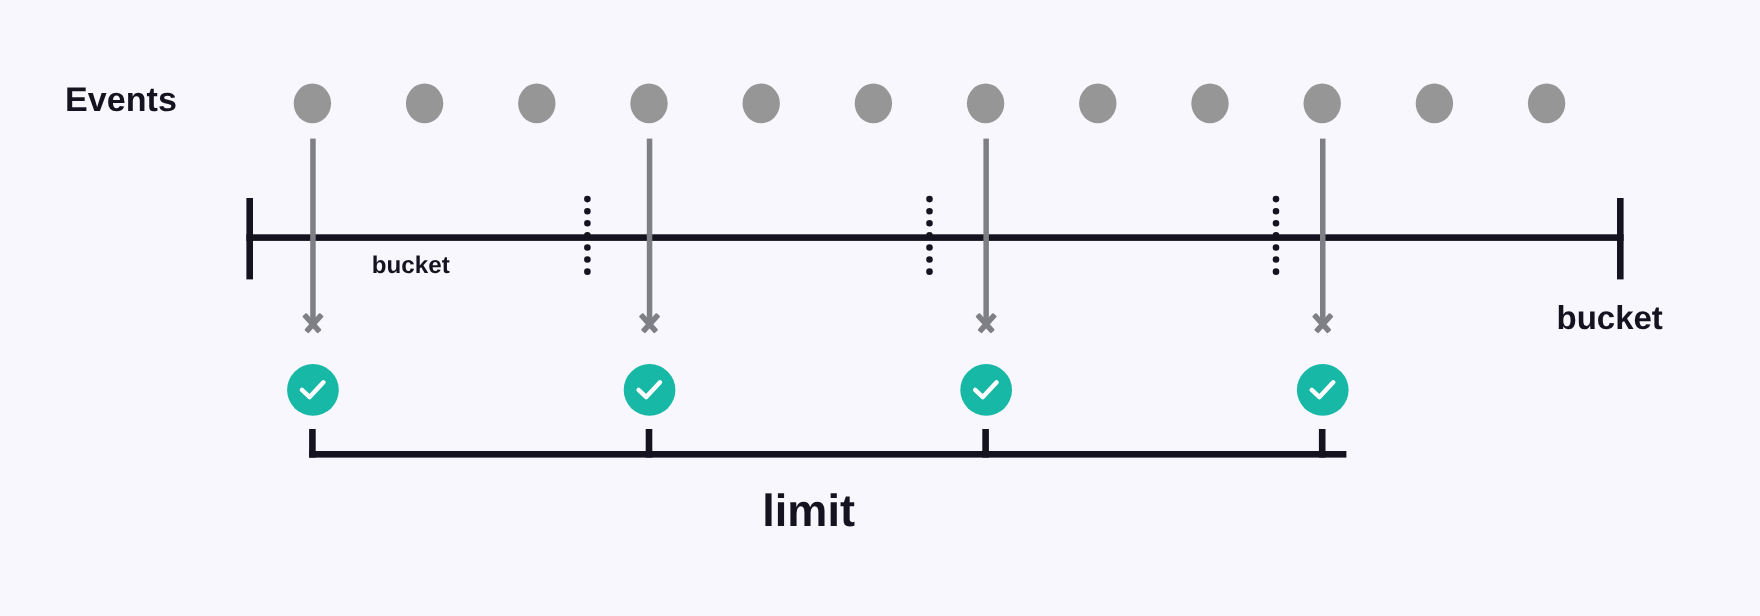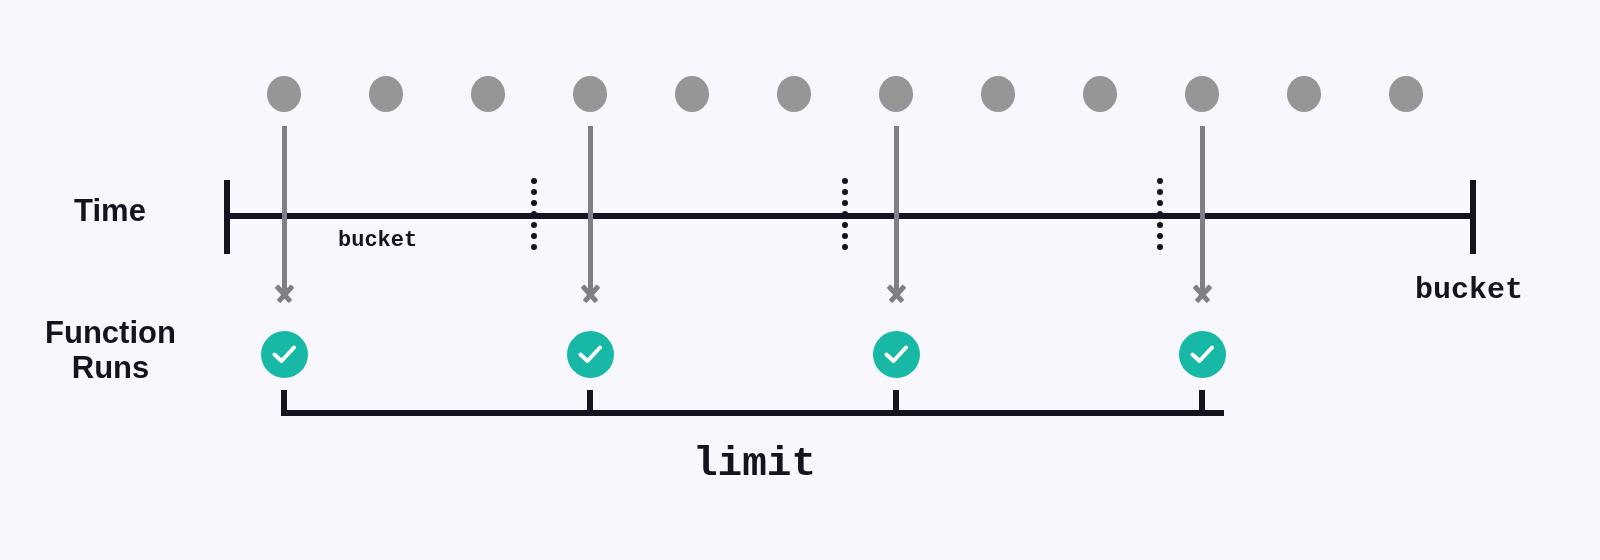--- a/index.html
+++ b/index.html
@@ -74,21 +74,21 @@
   .bucket-divider {
     position: absolute;
     width: 0;
     top: 178px;
     height: 72px;
     border-left: 6px dotted #14131f;
     margin-left: -3px;
   }
   .mono-label {
     position: absolute;
-    font-family: Liberation Mono, monospace;
+    font-family: Liberation Sans, sans-serif;
     font-weight: bold;
     color: #14131f;
     white-space: nowrap;
   }
   #label-bucket {
     font-size: 22px;
     left: 338px;
     top: 228px;
   }
   #label-period {
@@ -178,25 +178,23 @@
     width: 6px;
     height: 26px;
     background: #14131f;
   }
 </style>
 </head>
 <body>
 
 <div id="diagram">
 
-
-  <div class="row-label" id="label-time">Time</div>
-
-  <div class="row-label" id="label-function-runs">Function
-Runs</div>
+  <div class="row-label" id="label-events">Events</div>
+
+
 
   <div id="event-dots">
       <div class="event-dot" style="left: 284px; background: rgb(150, 150, 150);"></div>
       <div class="event-dot" style="left: 386px; background: rgb(150, 150, 150);"></div>
       <div class="event-dot" style="left: 488px; background: rgb(150, 150, 150);"></div>
       <div class="event-dot" style="left: 590px; background: rgb(150, 150, 150);"></div>
       <div class="event-dot" style="left: 692px; background: rgb(150, 150, 150);"></div>
       <div class="event-dot" style="left: 794px; background: rgb(150, 150, 150);"></div>
       <div class="event-dot" style="left: 896px; background: rgb(150, 150, 150);"></div>
       <div class="event-dot" style="left: 998px; background: rgb(150, 150, 150);"></div>

